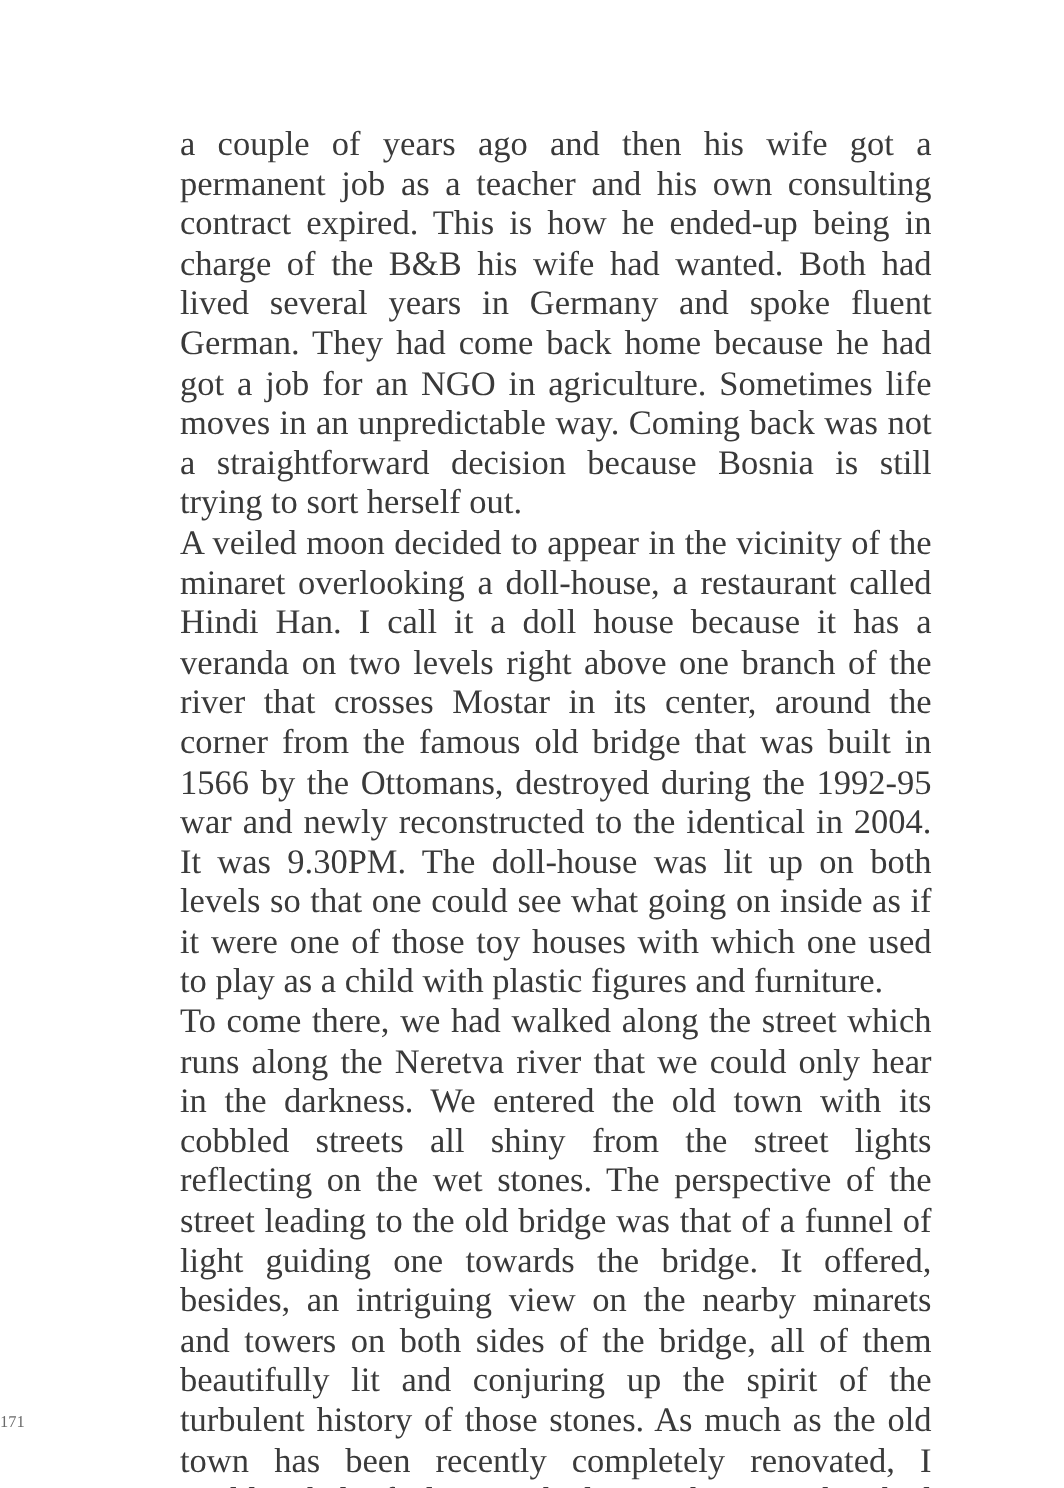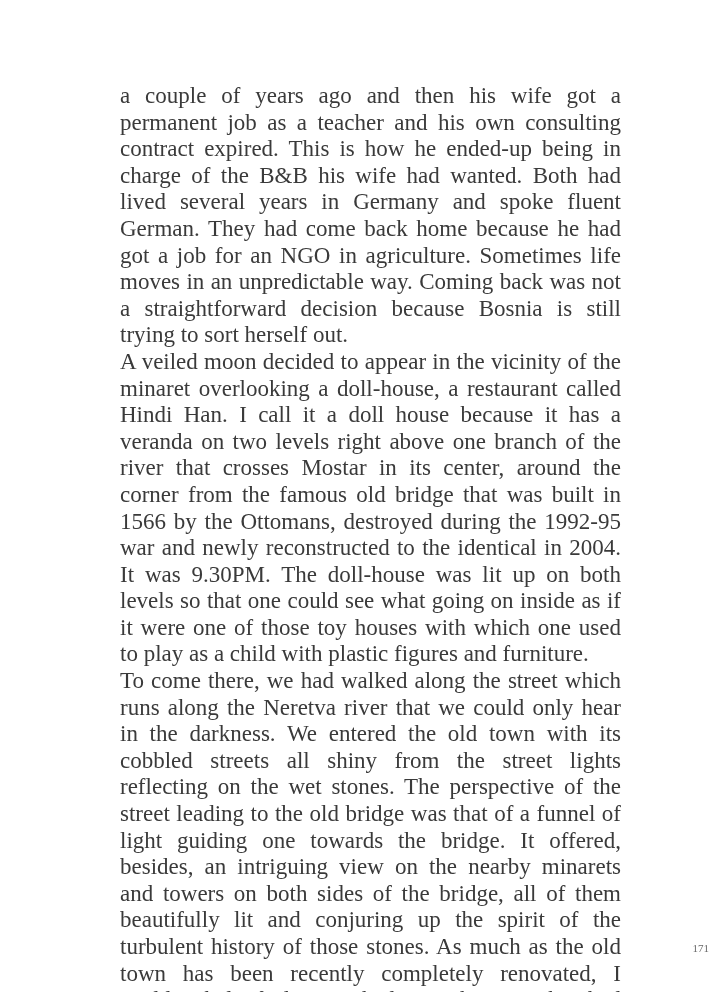--- a/index.html
+++ b/index.html
@@ -13,21 +13,21 @@
     font-size: 23px;
     line-height: 26.6px;
     color: #3a3a3a;
     text-align: justify;
   }
   .page p { margin: 0; padding: 0; }
   .page-number {
     position: absolute;
     left: 0; right: 0;
     top: 942px;
-    text-align: right;
+    text-align: left;
     font-family: "Liberation Serif", serif;
     font-size: 11px;
     color: #6a6a6a;
   }
 </style>
 </head>
 <body>
 
 <div class="page">
   <p>a couple of years ago and then his wife got a permanent job as a teacher and his own consulting contract expired. This is how he ended-up being in charge of the B&amp;B his wife had wanted. Both had lived several years in Germany and spoke fluent German. They had come back home because he had got a job for an NGO in agriculture. Sometimes life moves in an unpredictable way. Coming back was not a straightforward decision because Bosnia is still trying to sort herself out.</p>

